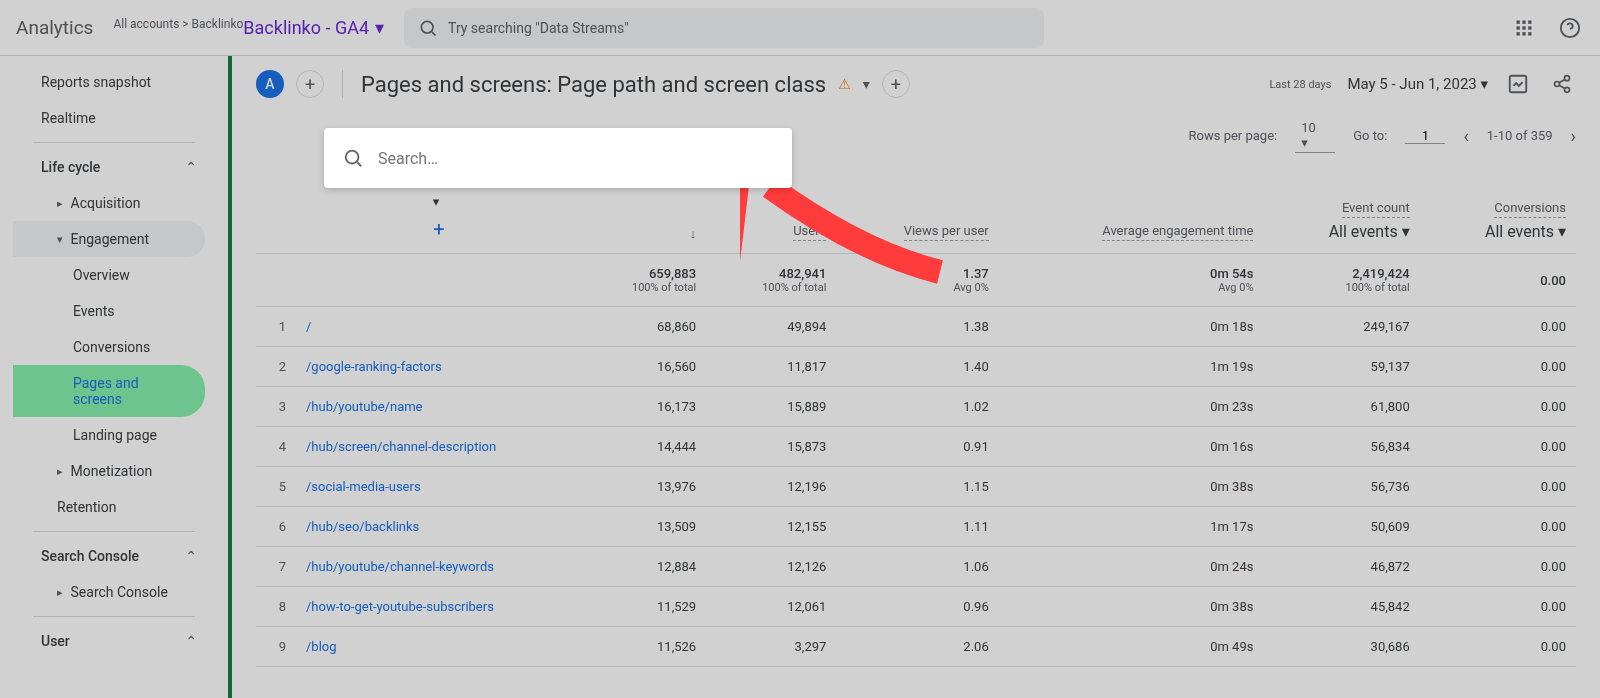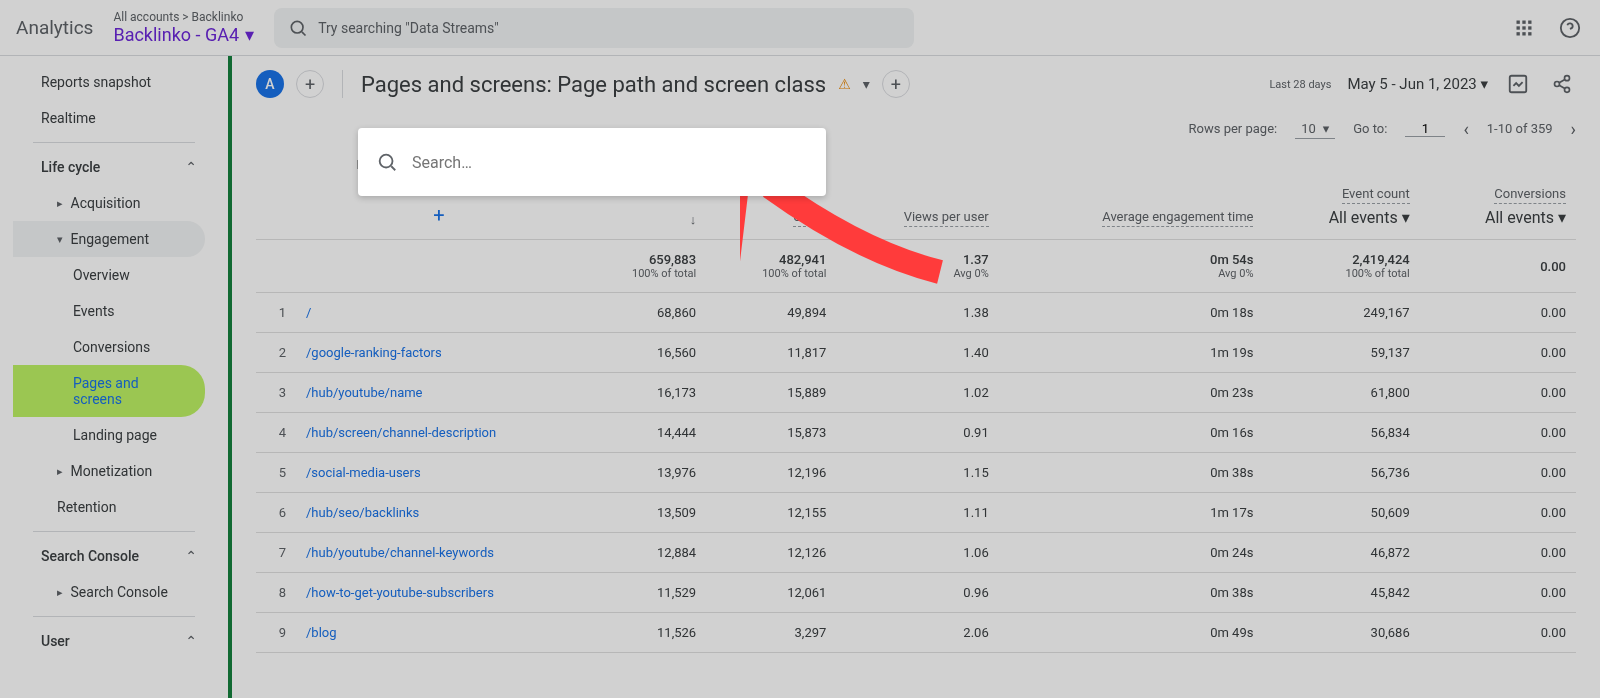--- a/index.html
+++ b/index.html
@@ -1,54 +1,54 @@
 <!DOCTYPE html>
 <html><head>
 <meta charset="utf-8">
 <style>
 * { margin: 0; padding: 0; box-sizing: border-box; font-family: 'Google Sans', Roboto, Arial, sans-serif; }
 body { background: #fff; color: #3c4043; font-size: 14px; overflow: hidden; width: 1600px; height: 698px; position: relative; }
 .overlay { position: absolute; inset: 0; background: rgba(0,0,0,0.18); z-index: 5; pointer-events: none; }
 .topbar { display: flex; align-items: center; height: 56px; border-bottom: 1px solid #dadce0; padding: 0 16px; }
 .logo { font-size: 19px; color: #5f6368; font-weight: 400; margin-right: 20px; }
-.account { display: flex; flex-direction: column; font-size: 12px; color: #5f6368; margin-right: 20px; line-height: 1.2; }
+.account { display: flex; flex-direction: row; font-size: 12px; color: #5f6368; margin-right: 20px; line-height: 1.2; }
 .account .prop { font-size: 18px; color: #6d28d9; display: flex; align-items: center; }
 .searchbar { flex: 0 0 640px; background: #f1f3f4; border-radius: 8px; height: 40px; display: flex; align-items: center; padding: 0 14px; color: #5f6368; }
 .searchbar svg { margin-right: 10px; }
 .top-icons { margin-left: auto; display: flex; gap: 18px; align-items: center; }
 .icon-btn { width: 28px; height: 28px; display: flex; align-items: center; justify-content: center; color: #5f6368; }
 
 .main { display: flex; height: calc(100% - 56px); }
 .sidebar { width: 232px; border-right: 4px solid #15803d; padding: 8px 13px; overflow-y: auto; font-size: 14px; }
 .content { flex: 1; display: flex; flex-direction: column; }
 
 .nav-item { padding: 10px 18px 10px 28px; display: flex; align-items: center; color: #3c4043; cursor: pointer; }
 .nav-item.sub { padding-left: 44px; }
 .nav-item.sub2 { padding-left: 60px; }
-.nav-item.active { background: #bef264; color: #1a73e8; border-radius: 0 24px 24px 0; margin-right: 10px; }
+.nav-item.active { background: #86efac; color: #1a73e8; border-radius: 0 24px 24px 0; margin-right: 10px; }
 .nav-item.expanded-hl { background: #f1f3f4; border-radius: 0 24px 24px 0; margin-right: 10px; }
 .nav-group { padding: 10px 18px 10px 28px; display: flex; align-items: flex-start; justify-content: space-between; color: #3c4043; font-weight: 500; }
 .nav-divider { border-top: 1px solid #dadce0; margin: 6px 20px; }
 .caret { font-size: 11px; color: #5f6368; margin-right: 8px; }
 .chev { color: #5f6368; }
 
 .page-header { display: flex; align-items: center; padding: 14px 24px; gap: 12px; }
 .avatar { width: 28px; height: 28px; border-radius: 50%; background: #1a73e8; color: #fff; display: flex; align-items: center; justify-content: center; font-size: 14px; font-weight: 500; }
 .plus-circle { width: 28px; height: 28px; border: 1px solid #dadce0; border-radius: 50%; display: flex; align-items: center; justify-content: center; color: #5f6368; font-size: 18px; }
 .page-title { font-size: 22px; color: #3c4043; font-weight: 400; }
 .warn { color: #ea8600; }
 .hdr-right { margin-left: auto; display: flex; align-items: center; gap: 16px; }
 .date-lbl { font-size: 11px; color: #5f6368; }
 .date-val { font-size: 15px; color: #3c4043; }
 
 .table-controls { display: flex; align-items: center; justify-content: flex-end; padding: 6px 24px; gap: 18px; font-size: 13px; color: #5f6368; }
-.tc-select { display: inline-flex; border-bottom: 1px solid #9aa0a6; padding: 2px 6px; min-width: 40px; justify-content: space-between; }
+.tc-select { display: inline-flex; border-bottom: 1px solid #9aa0a6; padding: 2px 6px; min-width: 40px; justify-content: space-between; flex-direction: column; }
 .tc-input { border: none; border-bottom: 1px solid #9aa0a6; width: 40px; text-align: center; background: transparent; font-size: 13px; }
 
-.search-popup { position: absolute; left: 358px; top: 128px; width: 468px; height: 68px; background: #fff; display: flex; align-items: center; padding: 16px 18px; border-radius: 4px; box-shadow: 0 2px 6px rgba(0,0,0,0.2); z-index: 10; }
+.search-popup { position: absolute; left: 324px; top: 128px; width: 468px; height: 60px; background: #fff; display: flex; align-items: center; padding: 16px 18px; border-radius: 4px; box-shadow: 0 2px 6px rgba(0,0,0,0.2); z-index: 10; }
 .search-popup svg { color: #5f6368; margin-right: 14px; }
 .search-popup input { border: none; outline: none; font-size: 16px; flex: 1; color: #3c4043; }
 
 .arrow { position: absolute; left: 740px; top: 172px; z-index: 9; pointer-events: none; }
 
 .table-wrap { flex: 1; overflow: auto; padding: 0 24px; }
 table { width: 100%; border-collapse: collapse; font-size: 13px; }
 th, td { padding: 12px 10px; text-align: right; border-bottom: 1px solid #e0e0e0; }
 th:first-child, td:first-child { text-align: right; width: 40px; color: #5f6368; }
 th:nth-child(2), td:nth-child(2) { text-align: left; color: #1a73e8; width: 280px; }

